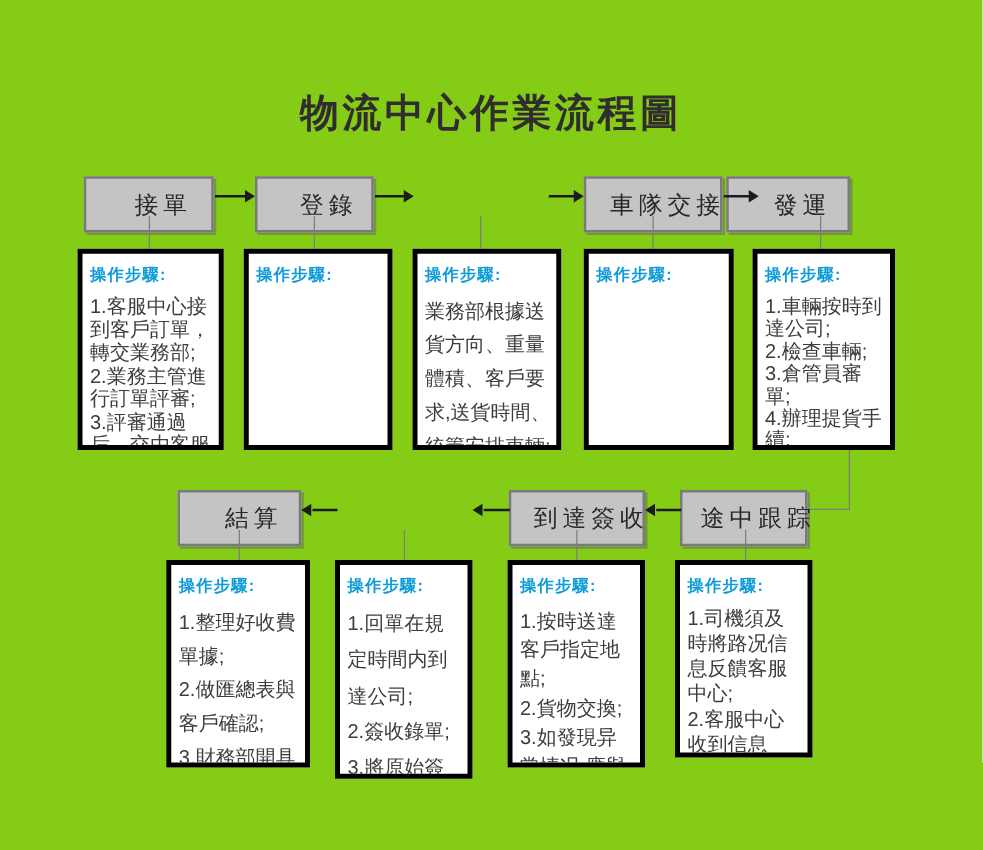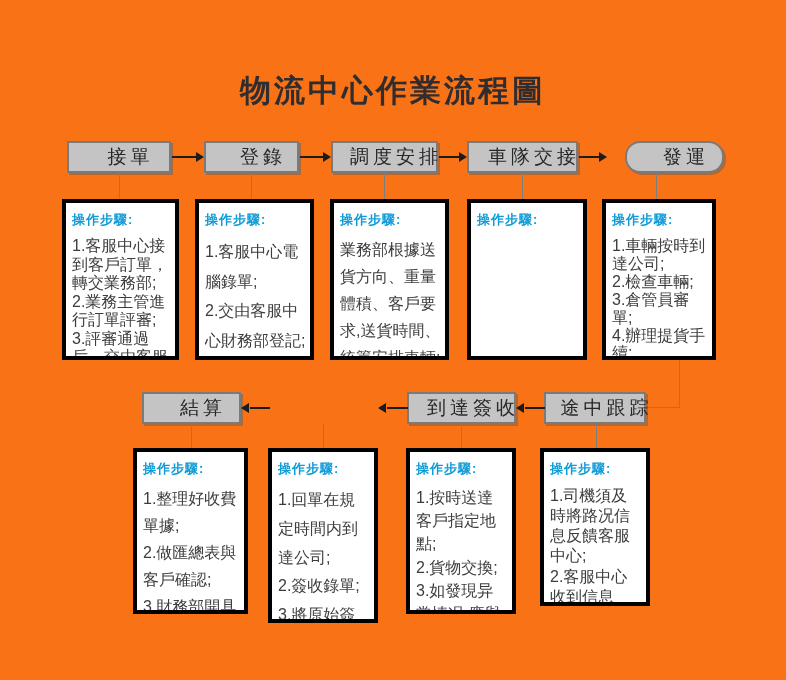--- a/index.html
+++ b/index.html
@@ -1,25 +1,25 @@
 <!DOCTYPE html>
 <html><head>
 <meta charset="utf-8">
 <style>
   html,body{margin:0;padding:0;background:#ffffff;}
   #canvas{
-    position:relative;width:786px;height:680px;background:#f97316;overflow:hidden;
+    position:relative;width:786px;height:680px;background:#84cc16;overflow:hidden;
     font-family:"Liberation Sans","DejaVu Sans",sans-serif;
   }
   .title{
     position:absolute;left:0;top:70px;width:786px;text-align:center;
     font-size:31px;font-weight:bold;color:#312d2e;letter-spacing:3px;
   }
   .node{
-    position:absolute;height:32px;box-sizing:border-box;
+    position:absolute;height:45px;box-sizing:border-box;
     background:#c4c4c4;border:2px solid #7a7a7a;
     box-shadow:2px 2px 0 rgba(90,90,90,0.45);
     display:flex;align-items:center;justify-content:center;padding-left:19px;
   }
   .node span{
     font-size:19px;color:#272727;letter-spacing:4px;text-indent:4px;white-space:nowrap;
   }
   .detail{
     position:absolute;box-sizing:border-box;background:#ffffff;border:4px solid #000000;
     padding:8px 4px 2px 6px;overflow:hidden;
@@ -52,27 +52,24 @@
 <div id="canvas">
 
   <div class="title">物流中心作業流程圖</div>
 
   <div class="node" style="left:67px;top:141px;width:104px;">
     <span>接單</span>
   </div>
   <div class="node" style="left:204px;top:141px;width:95px;text-align:center;">
     <span>登錄</span>
   </div>
-  <div class="node" style="left:331px;top:141px;width:107px;">
-    <span>調度安排</span>
-  </div>
   <div class="node" style="left:467px;top:141px;width:111px;text-align:center;">
     <span>車隊交接</span>
   </div>
-  <div class="node" style="left:625px;top:141px;width:99px;border-radius:15px;">
+  <div class="node" style="left:581px;top:141px;width:99px;">
     <span>發運</span>
   </div>
 
   <div class="aline" style="left:172px;top:156px;width:25px;"></div>
   <div class="arr-r" style="left:196px;top:152px;"></div>
   <div class="aline" style="left:300px;top:156px;width:24px;"></div>
   <div class="arr-r" style="left:323px;top:152px;"></div>
   <div class="aline" style="left:439px;top:156px;width:21px;"></div>
   <div class="arr-r" style="left:459px;top:152px;"></div>
   <div class="aline" style="left:579px;top:156px;width:21px;"></div>
@@ -85,22 +82,20 @@
   <div class="vline" style="left:656px;top:173px;height:26px;"></div>
 
   <div class="detail" style="left:62px;top:199px;width:117px;height:161px;">
     <div class="detail-head">操作步驟:</div>
     <div class="steps lh-a">1.客服中心接到客戶訂單，轉交業務部;
 2.業務主管進行訂單評審;
 3.評審通過后，交由客服中心開單處開單雙方確認;</div>
   </div>
   <div class="detail" style="left:195px;top:199px;width:119px;height:161px;">
     <div class="detail-head">操作步驟:</div>
-    <div class="steps lh-b">1.客服中心電腦錄單;
-2.交由客服中心財務部登記;</div>
   </div>
   <div class="detail" style="left:330px;top:199px;width:119px;height:161px;">
     <div class="detail-head">操作步驟:</div>
     <div class="steps lh-c">業務部根據送貨方向、重量體積、客戶要求,送貨時間、統籌安排車輛;</div>
   </div>
   <div class="detail" style="left:467px;top:199px;width:120px;height:161px;">
     <div class="detail-head">操作步驟:</div>
   </div>
   <div class="detail" style="left:602px;top:199px;width:114px;height:161px;">
     <div class="detail-head">操作步驟:</div>

